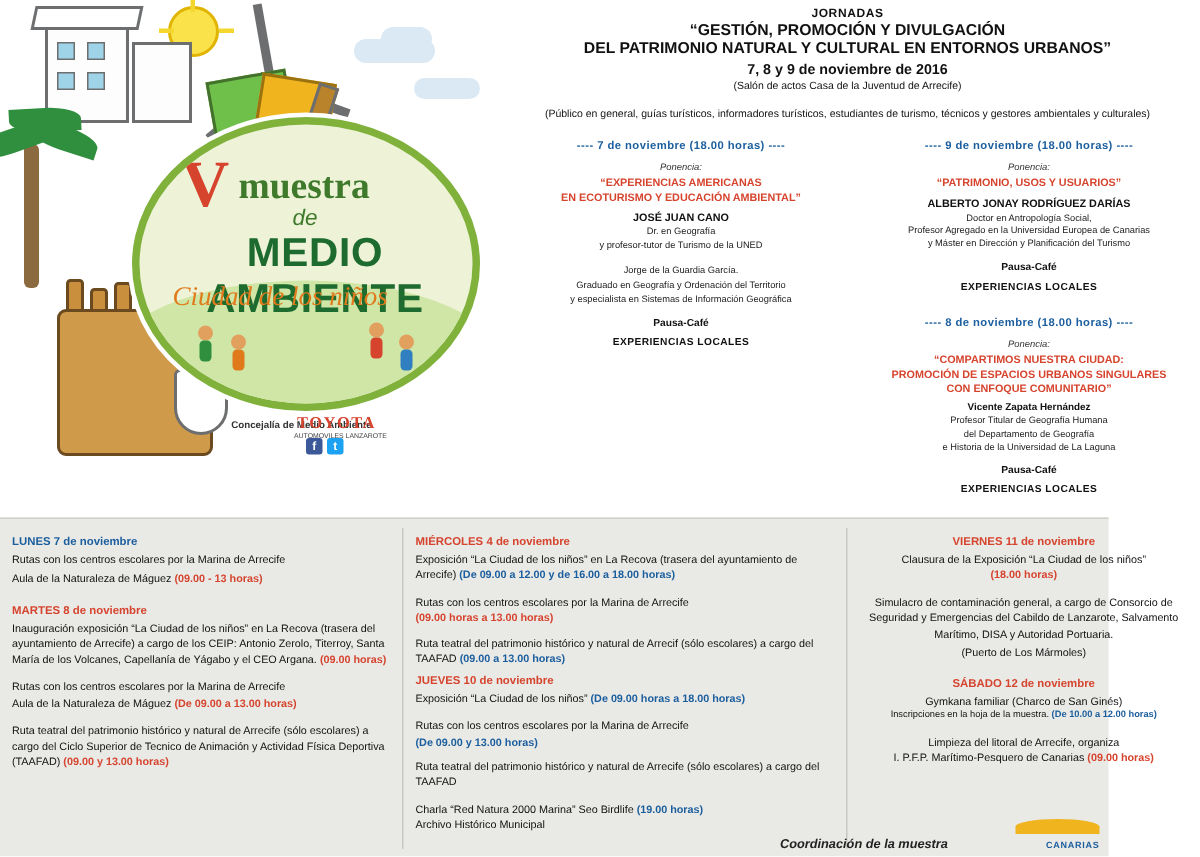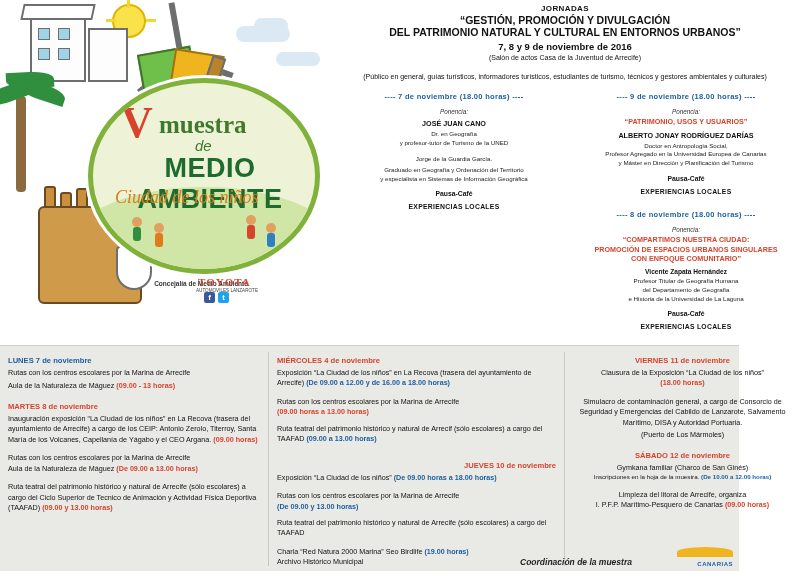--- a/index.html
+++ b/index.html
@@ -266,20 +266,22 @@
       <div class="dates">7, 8 y 9 de noviembre de 2016</div>
       <div class="salon">(Salón de actos Casa de la Juventud de Arrecife)</div>
       <div class="publico">(Público en general, guías turísticos, informadores turísticos, estudiantes de turismo, técnicos y gestores ambientales y culturales)</div>
     </div>
 
     <div class="sessions">
 
       <div class="col colL" style="top:0;">
         <div class="daybar">---- 7 de noviembre (18.00 horas) ----</div>
         <div class="ponencia">Ponencia:</div>
+        <div class="ptitle" style="white-space:pre-line;">“EXPERIENCIAS AMERICANAS
+EN ECOTURISMO Y EDUCACIÓN AMBIENTAL”</div>
         <div class="pname">JOSÉ JUAN CANO</div>
         <div class="pdesc" style="white-space:pre-line;">Dr. en Geografía
 y profesor-tutor de Turismo de la UNED</div>
         <div class="pdesc" style="margin-top:8px;">Jorge de la Guardia García.</div>
         <div class="pdesc" style="white-space:pre-line;">Graduado en Geografía y Ordenación del Territorio
 y especialista en Sistemas de Información Geográfica</div>
         <div class="pausa">Pausa-Café</div>
         <div class="exper">EXPERIENCIAS LOCALES</div>
       </div>
 
@@ -351,21 +353,21 @@
       </div>
       <div class="pitem" style="margin-top:8px;">
         <span>Rutas con los centros escolares por la Marina de Arrecife</span><br>
         <span class="hr-red">(09.00 horas a 13.00 horas)</span>
       </div>
       <div class="pitem" style="margin-top:6px;">
         <span>Ruta teatral del patrimonio histórico y natural de Arrecif (sólo escolares) a cargo del TAAFAD</span>
         <span class="hr-blue">(09.00 a 13.00 horas)</span>
       </div>
 
-      <div class="phead red" style="margin-top:16px;text-align:right;">JUEVES 10 de noviembre</div>
+      <div class="phead red" style="margin-top:4px;">JUEVES 10 de noviembre</div>
       <div class="pitem">
         <span>Exposición “La Ciudad de los niños”</span>
         <span class="hr-blue">(De 09.00 horas a 18.00 horas)</span>
       </div>
       <div class="pitem" style="margin-top:8px;">
         <span>Rutas con los centros escolares por la Marina de Arrecife</span><br>
         <span class="hr-blue">(De 09.00 y 13.00 horas)</span>
       </div>
       <div class="pitem" style="margin-top:6px;">
         <span>Ruta teatral del patrimonio histórico y natural de Arrecife (sólo escolares) a cargo del TAAFAD</span>

